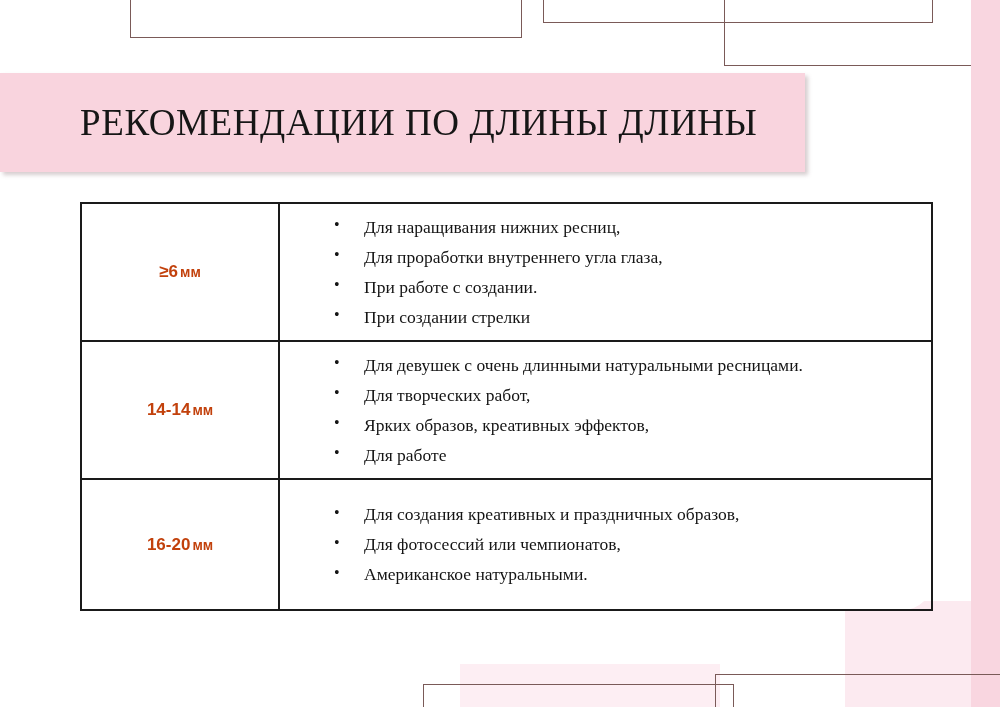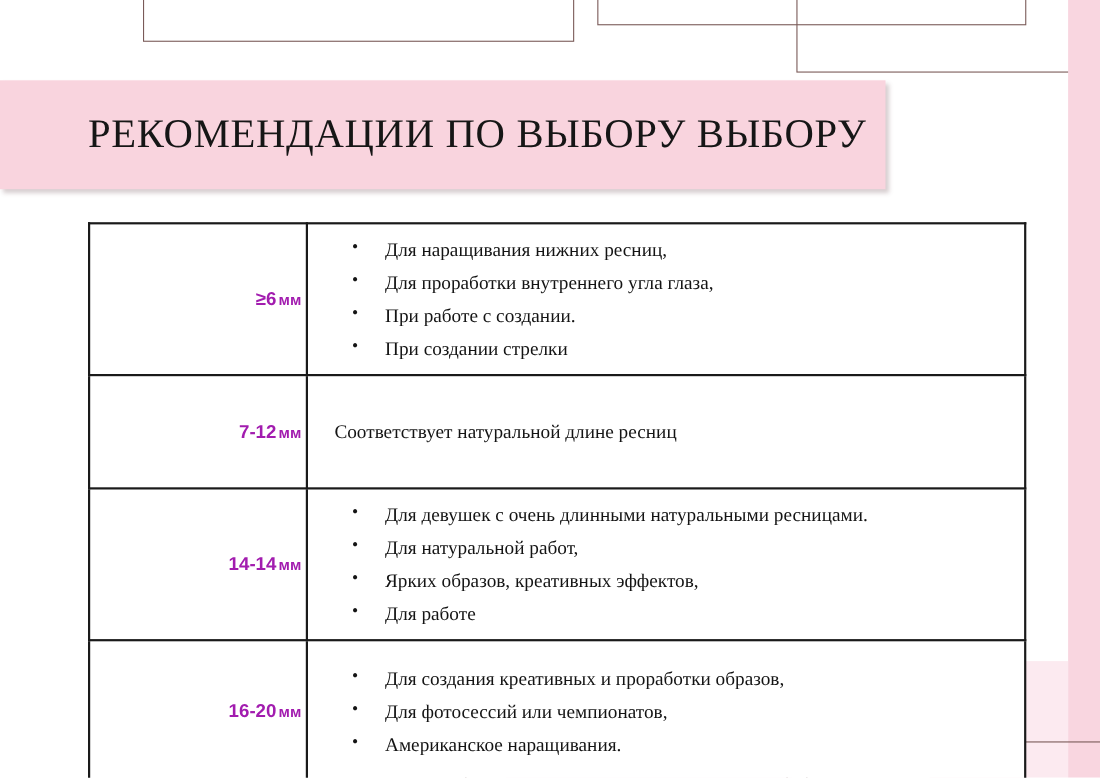--- a/index.html
+++ b/index.html
@@ -123,33 +123,33 @@
     border-collapse: collapse;
     table-layout: fixed;
   }
   .length-table td {
     border: 2px solid #1a1a1a;
     vertical-align: middle;
     background: #ffffff;
   }
   .col-size {
     width: 188px;
-    text-align: right;
+    text-align: center;
     font-family: "Liberation Sans", "DejaVu Sans", sans-serif;
     font-weight: bold;
     font-size: 17px;
-    color: #a21caf;
+    color: #c2410c;
     padding: 6px 4px;
   }
   .col-size .unit {
     font-size: 14px;
     margin-left: 2px;
   }
   .col-desc {
-    padding: 8px 10px 8px 18px;
+    padding: 8px 10px 8px 32px;
     font-family: "Liberation Serif", "DejaVu Serif", serif;
     font-size: 17.5px;
     color: #141414;
   }
   .col-desc ul {
     margin: 0;
     padding: 0 0 0 22px;
     list-style: none;
   }
   .col-desc ul li {
@@ -184,64 +184,58 @@
   <div class="deco-rect" id="deco-tl" data-name="decorative-rect-top-left"></div>
   <div class="deco-rect" id="deco-tc" data-name="decorative-rect-top-center"></div>
   <div class="deco-rect" id="deco-tr" data-name="decorative-rect-top-right"></div>
   <div class="deco-band" id="deco-right-band" data-name="decorative-band-right"></div>
   <div class="deco-band" id="deco-br-block" data-name="decorative-block-bottom-right"></div>
   <div class="deco-band" id="deco-bottom-band" data-name="decorative-band-bottom"></div>
   <div class="deco-rect" id="deco-bl" data-name="decorative-rect-bottom-left"></div>
   <div class="deco-rect" id="deco-brr" data-name="decorative-rect-bottom-right"></div>
 
   <div class="title-banner" data-name="title-banner">
-    <div class="title-text" data-name="page-title">РЕКОМЕНДАЦИИ ПО ВЫБОРУ ВЫБОРУ</div>
+    <div class="title-text" data-name="page-title">РЕКОМЕНДАЦИИ ПО ДЛИНЫ ДЛИНЫ</div>
   </div>
 
   <table class="length-table" data-name="length-recommendation-table">
     <tbody data-name="table-body">
 
       <tr data-name="table-row">
         <td class="col-size" data-name="cell-length-range"><span data-name="length-value">≥6</span><span class="unit" data-name="length-unit">мм</span></td>
         <td class="col-desc" data-name="cell-description">
           <ul data-name="description-list">
             <li data-name="list-item">Для наращивания нижних ресниц,</li>
             <li data-name="list-item">Для проработки внутреннего угла глаза,</li>
             <li data-name="list-item">При работе с создании.</li>
             <li data-name="list-item">При создании стрелки</li>
           </ul>
         </td>
       </tr>
 
-      <tr data-name="table-row">
-        <td class="col-size" data-name="cell-length-range"><span data-name="length-value">7-12</span><span class="unit" data-name="length-unit">мм</span></td>
-        <td class="col-desc" data-name="cell-description">
-          <div class="plain" data-name="description-text">Соответствует натуральной длине ресниц</div>
-        </td>
-      </tr>
 
       <tr data-name="table-row">
         <td class="col-size" data-name="cell-length-range"><span data-name="length-value">14-14</span><span class="unit" data-name="length-unit">мм</span></td>
         <td class="col-desc" data-name="cell-description">
           <ul data-name="description-list">
             <li data-name="list-item">Для девушек с очень длинными натуральными ресницами.</li>
-            <li data-name="list-item">Для натуральной работ,</li>
+            <li data-name="list-item">Для творческих работ,</li>
             <li data-name="list-item">Ярких образов, креативных эффектов,</li>
             <li data-name="list-item">Для работе</li>
           </ul>
         </td>
       </tr>
 
       <tr data-name="table-row">
         <td class="col-size" data-name="cell-length-range"><span data-name="length-value">16-20</span><span class="unit" data-name="length-unit">мм</span></td>
         <td class="col-desc" data-name="cell-description">
           <ul data-name="description-list">
-            <li data-name="list-item">Для создания креативных и проработки образов,</li>
+            <li data-name="list-item">Для создания креативных и праздничных образов,</li>
             <li data-name="list-item">Для фотосессий или чемпионатов,</li>
-            <li data-name="list-item">Американское наращивания.</li>
+            <li data-name="list-item">Американское натуральными.</li>
           </ul>
         </td>
       </tr>
 
     </tbody>
   </table>
 
 </div>
 
 </body></html>

